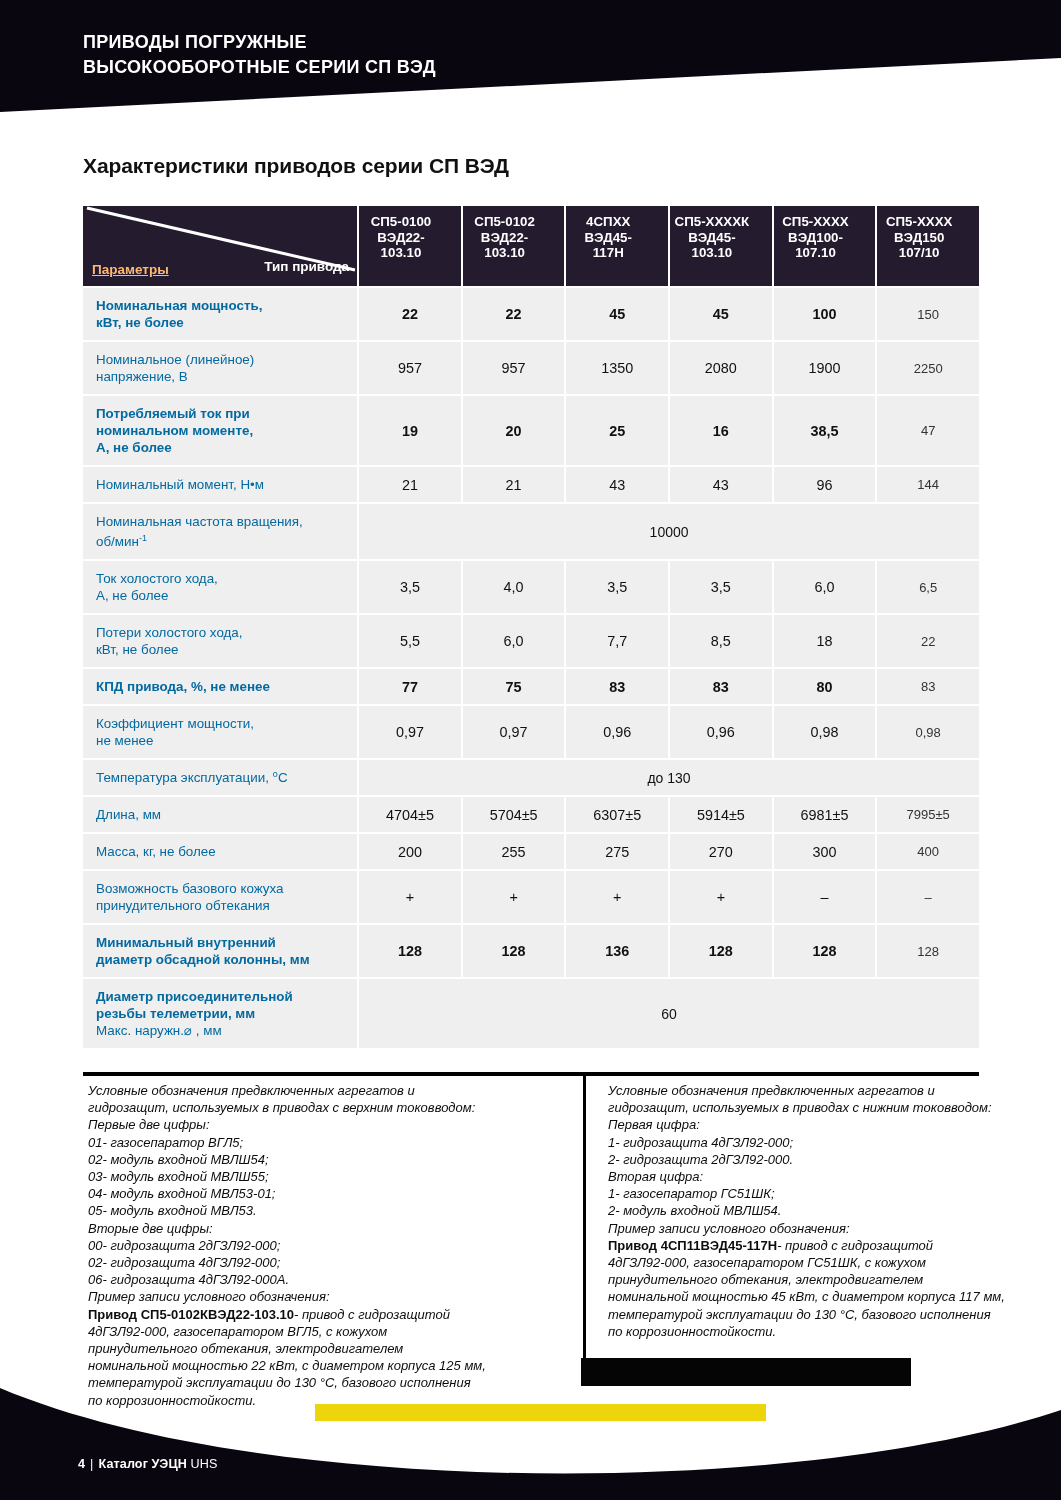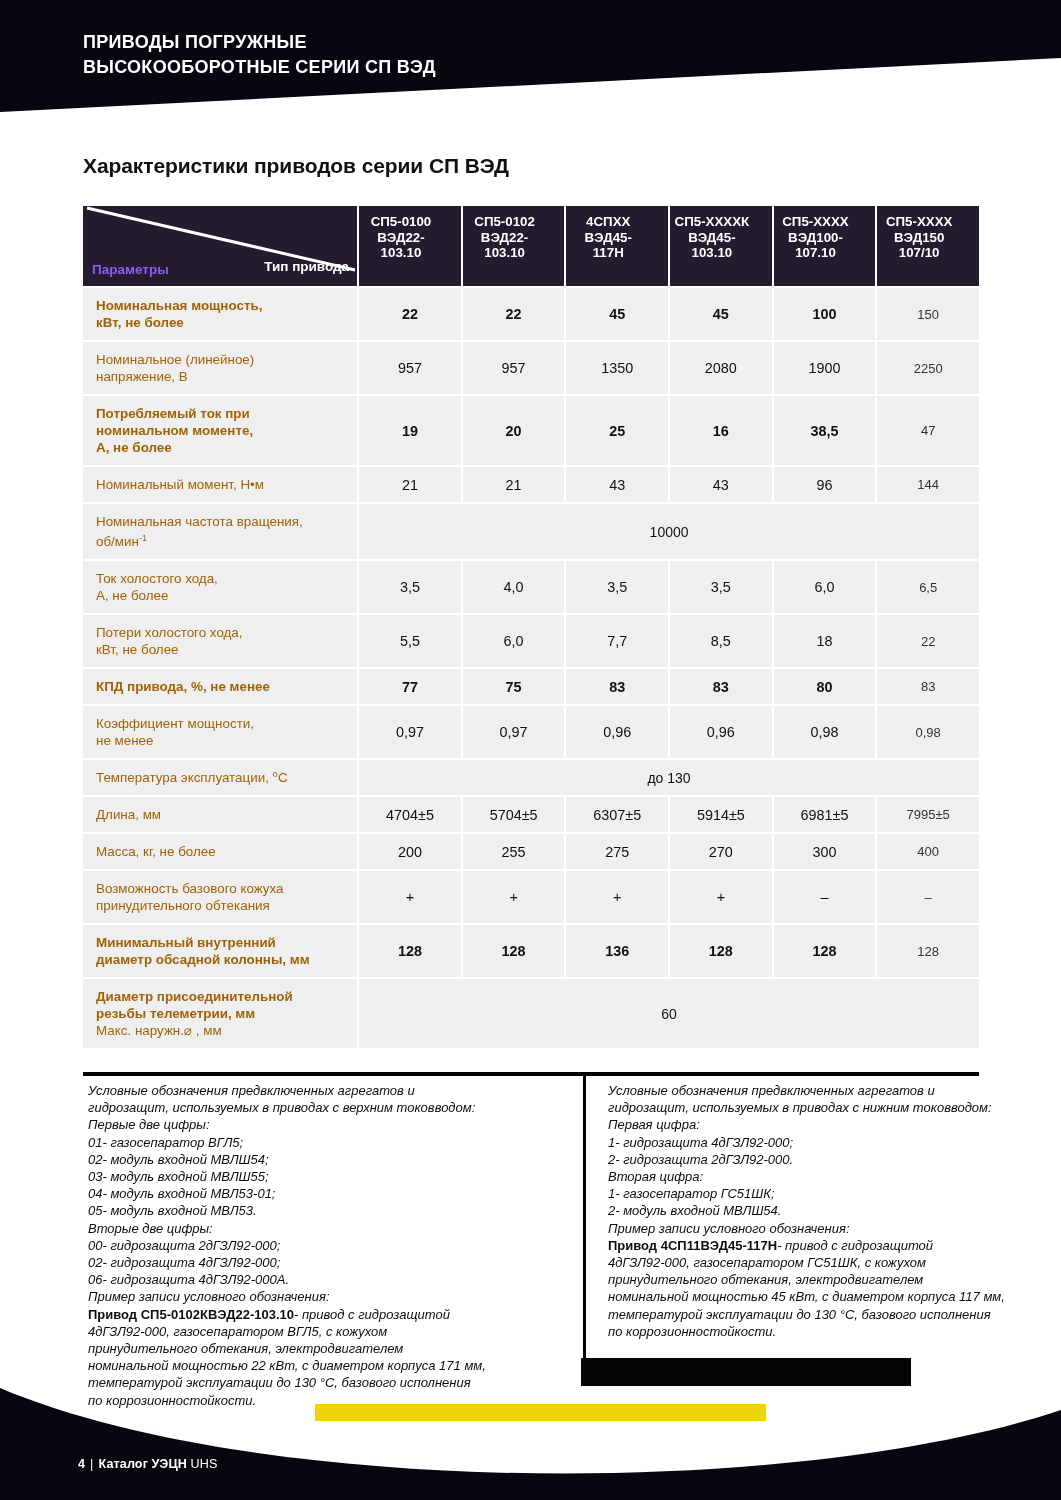--- a/index.html
+++ b/index.html
@@ -57,21 +57,21 @@
     vertical-align:top;
   }
   .corner-inner{position:absolute;inset:0;overflow:hidden;}
   .corner-inner svg{position:absolute;left:0;top:0;}
   .corner-top{
     position:absolute;right:8px;top:9px;
     color:#ffffff;font-size:13.5px;font-weight:bold;z-index:2;margin-top:44px;
   }
   .corner-bottom{
     position:absolute;left:9px;bottom:9px;
-    color:#8b5cf6;font-size:13.5px;font-weight:bold;z-index:2;
+    color:#fdba74;font-size:13.5px;font-weight:bold;z-index:2;text-decoration:underline;
   }
   th.colhead{
     background:#241b2e;
     color:#ffffff;
     font-size:13.3px;
     font-weight:bold;
     line-height:15.5px;
     text-align:center;
     padding:8px 20px 6px 2px;
     vertical-align:top;
@@ -79,21 +79,21 @@
     border-left:2px solid #ffffff;
     white-space:pre-line;
   }
   th.colhead:first-of-type{border-left:2px solid #ffffff;}
 
   td.param{
     background:#efefef;
     padding:9px 4px 9px 13px;
     font-size:13.4px;
     line-height:17px;
-    color:#a16207;
+    color:#0369a1;
     vertical-align:middle;
     white-space:pre-line;
   }
   td.param.b{font-weight:bold;}
   td.val{
     background:#efefef;
     text-align:center;
     vertical-align:middle;
     font-size:14.4px;
     color:#111111;
@@ -349,21 +349,21 @@
 03- модуль входной МВЛШ55;
 04- модуль входной МВЛ53-01;
 05- модуль входной МВЛ53.
 Вторые две цифры:
 00- гидрозащита 2дГЗЛ92-000;
 02- гидрозащита 4дГЗЛ92-000;
 06- гидрозащита 4дГЗЛ92-000А.
 Пример записи условного обозначения:</span><br><span class="mix">Привод СП5-0102КВЭД22-103.10</span><span>- привод с гидрозащитой
 4дГЗЛ92-000, газосепаратором ВГЛ5, с кожухом
 принудительного обтекания, электродвигателем
-номинальной мощностью 22 кВт, с диаметром корпуса 171 мм,
+номинальной мощностью 22 кВт, с диаметром корпуса 125 мм,
 температурой эксплуатации до 130 °С, базового исполнения
 по коррозионностойкости.</span></div>
 
 <div class="note note-right"><span>Условные обозначения предвключенных агрегатов и
 гидрозащит, используемых в приводах с нижним токовводом:
 Первая цифра:
 1- гидрозащита 4дГЗЛ92-000;
 2- гидрозащита 2дГЗЛ92-000.
 Вторая цифра:
 1- газосепаратор ГС51ШК;

